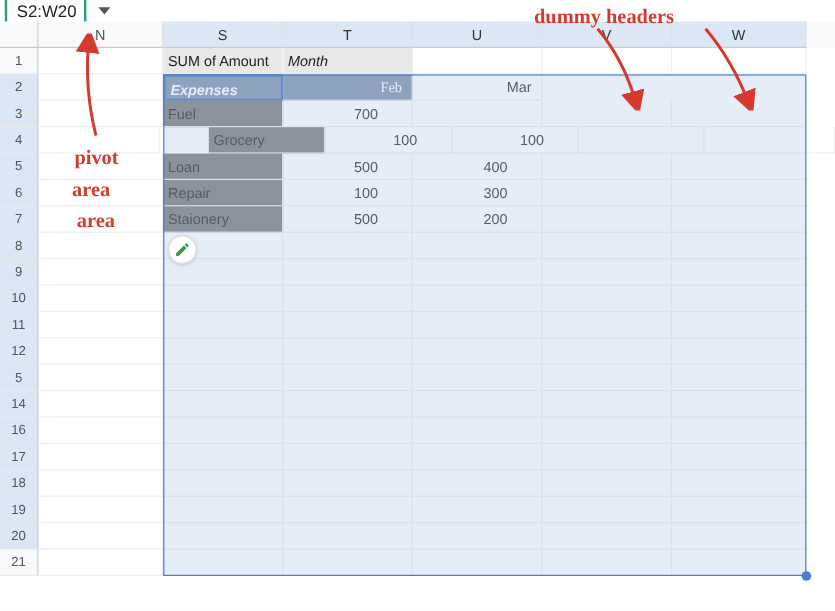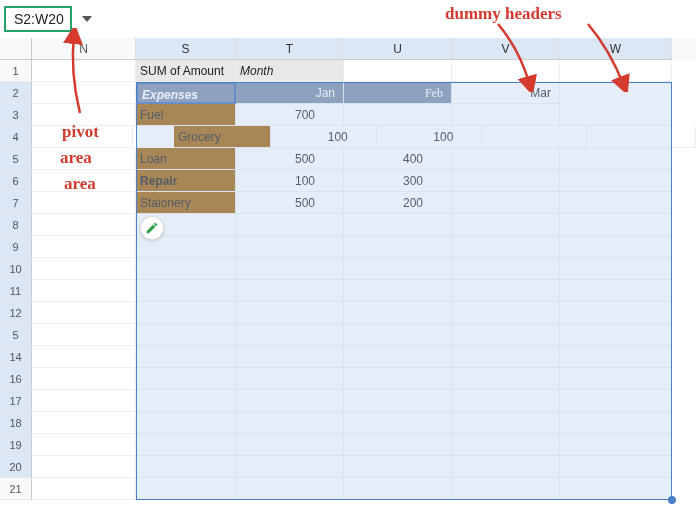--- a/index.html
+++ b/index.html
@@ -8,21 +8,21 @@
     font-size: 12px;
     background: #fff;
     width: 696px;
     height: 509px;
     overflow: hidden;
     position: relative;
   }
   .namebox-row {
     display: flex;
     align-items: center;
-    height: 38px;
+    height: 18px;
     padding: 2px 4px;
     gap: 6px;
   }
   .namebox {
     border: 2px solid #26a269;
     padding: 3px 8px;
     font-size: 14px;
     color: #222;
     width: 68px;
     background: #fff;
@@ -114,21 +114,21 @@
     border: 2px solid #3b6db8;
     font-weight: bold;
   }
   .pivot-mon-hdr {
     background: #7a8ca8;
     color: #fff;
     text-align: right;
     padding-right: 8px;
   }
   .pivot-cat-cell {
-    background: #a16207;
+    background: #737373;
   }
   .pivot-num {
     text-align: right;
     padding-right: 28px;
   }
   .dummy-hdr {
     text-align: right;
     padding-right: 8px;
   }
   .edit-chip {
@@ -186,21 +186,20 @@
         <div class="cell pivot-sum-hdr" style="width: 100px; overflow: visible;">SUM of Amount</div>
         <div class="cell pivot-sum-hdr" style="width: 108px; font-style: italic;">Month</div>
         <div class="cell" style="width: 108px;"></div>
         <div class="cell" style="width: 108px;"></div>
         <div class="cell" style="width: 112px;"></div>
       </div>
       <div class="row">
         <div class="row-header sel">2</div>
         <div class="cell" style="width: 104px;"></div>
         <div class="cell pivot-expenses-hdr" style="width: 100px;">Expenses</div>
-        <div class="cell pivot-mon-hdr" style="width: 108px;">Jan</div>
         <div class="cell pivot-mon-hdr" style="width: 108px; font-family: Liberation Serif, serif;">Feb</div>
         <div class="cell dummy-hdr" style="width: 108px;">Mar</div>
       </div>
       <div class="row">
         <div class="row-header sel">3</div>
         <div class="cell" style="width: 104px;"></div>
         <div class="cell pivot-cat-cell" style="width: 100px;">Fuel</div>
         <div class="cell pivot-num" style="width: 108px;">700</div>
         <div class="cell pivot-num" style="width: 108px;"></div>
         <div class="cell" style="width: 108px;"></div>
@@ -220,21 +219,21 @@
         <div class="cell" style="width: 104px;"></div>
         <div class="cell pivot-cat-cell" style="width: 100px;">Loan</div>
         <div class="cell pivot-num" style="width: 108px;">500</div>
         <div class="cell pivot-num" style="width: 108px;">400</div>
         <div class="cell" style="width: 108px;"></div>
         <div class="cell" style="width: 112px;"></div>
       </div>
       <div class="row">
         <div class="row-header sel">6</div>
         <div class="cell" style="width: 104px;"></div>
-        <div class="cell pivot-cat-cell" style="width: 100px; font-weight: bold;">Repair</div>
+        <div class="cell pivot-cat-cell" style="width: 100px;">Repair</div>
         <div class="cell pivot-num" style="width: 108px;">100</div>
         <div class="cell pivot-num" style="width: 108px;">300</div>
         <div class="cell" style="width: 108px;"></div>
         <div class="cell" style="width: 112px;"></div>
       </div>
       <div class="row">
         <div class="row-header sel">7</div>
         <div class="cell" style="width: 104px;"></div>
         <div class="cell pivot-cat-cell" style="width: 100px;">Staionery</div>
         <div class="cell pivot-num" style="width: 108px;">500</div>

